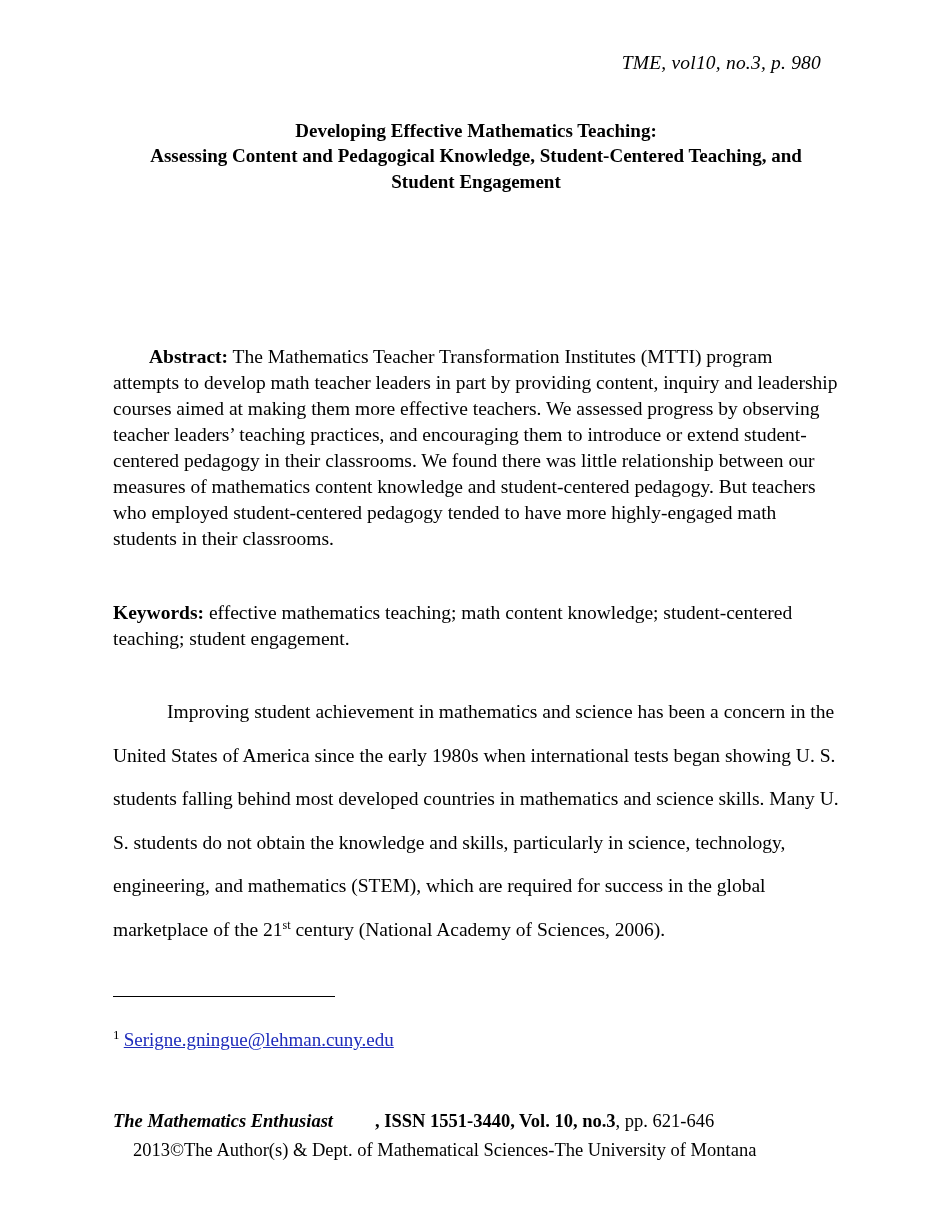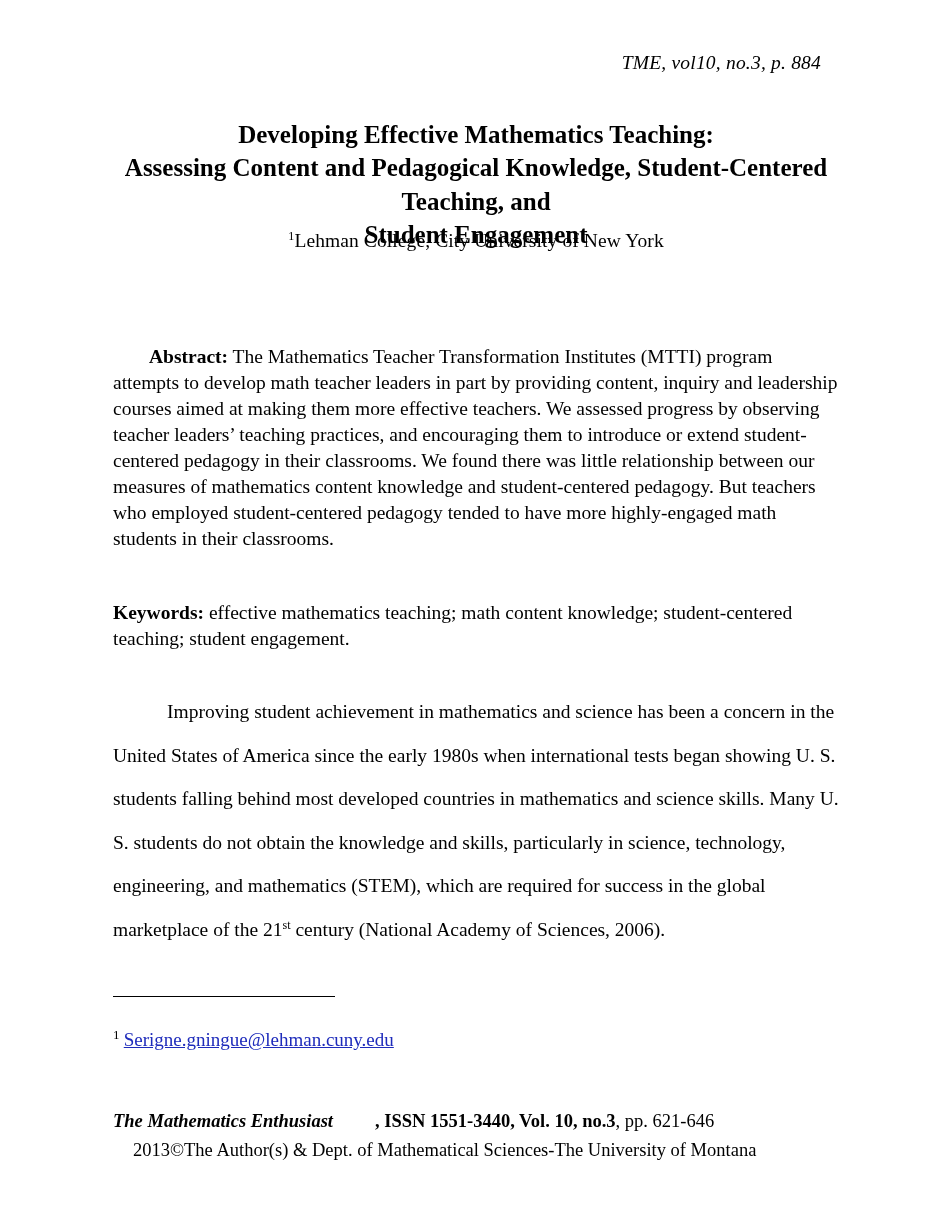--- a/index.html
+++ b/index.html
@@ -28,21 +28,21 @@
     color: #000;
   }
 
   .title-block {
     position: absolute;
     top: 118px;
     left: 113px;
     width: 726px;
     text-align: center;
     font-weight: bold;
-    font-size: 25px;
+    font-size: 19px;
     line-height: 1.33;
   }
 
   .authors-block {
     position: absolute;
     top: 227px;
     left: 113px;
     width: 726px;
     text-align: center;
     font-size: 19.5px;
@@ -133,30 +133,29 @@
     margin-left: 20px;
     margin-top: 2px;
     font-size: 18.5px;
   }
 </style>
 </head>
 <body>
 
 <div class="page">
 
-  <div class="running-head">TME, vol10, no.3, p. 884</div>
+  <div class="running-head">TME, vol10, no.3, p. 980</div>
 
   <div class="title-block">
     <div>Developing Effective Mathematics Teaching:</div>
     <div>Assessing Content and Pedagogical Knowledge, Student-Centered Teaching, and</div>
     <div>Student Engagement</div>
   </div>
 
   <div class="authors-block">
-    <div class="line2"><sup>1</sup><span>Lehman College, City University of New York</span></div>
   </div>
 
   <div class="abstract"><b>Abstract:</b><span> The Mathematics Teacher Transformation Institutes (MTTI) program attempts to develop math teacher leaders in part by providing content, inquiry and leadership courses aimed at making them more effective teachers.  We assessed progress by observing teacher leaders’ teaching practices, and encouraging them to introduce or extend student-centered pedagogy in their classrooms.  We found there was little relationship between our measures of mathematics content knowledge and student-centered pedagogy.  But teachers who employed student-centered pedagogy tended to have more highly-engaged math students in their classrooms.</span></div>
 
   <div class="keywords"><b>Keywords:</b><span> effective mathematics teaching; math content knowledge; student-centered teaching; student engagement.</span></div>
 
   <div class="body-text"><span class="indent"></span><span>Improving student achievement in mathematics and science has been a concern in the United States of America since the early 1980s when international tests began showing U. S. students falling behind most developed countries in mathematics and science skills. Many U. S. students do not obtain the knowledge and skills, particularly in science, technology, engineering, and mathematics (STEM), which are required for success in the global marketplace of the 21</span><sup>st</sup><span> century (National Academy of Sciences, 2006).</span></div>
 
   <div class="footnote-rule"></div>
 

